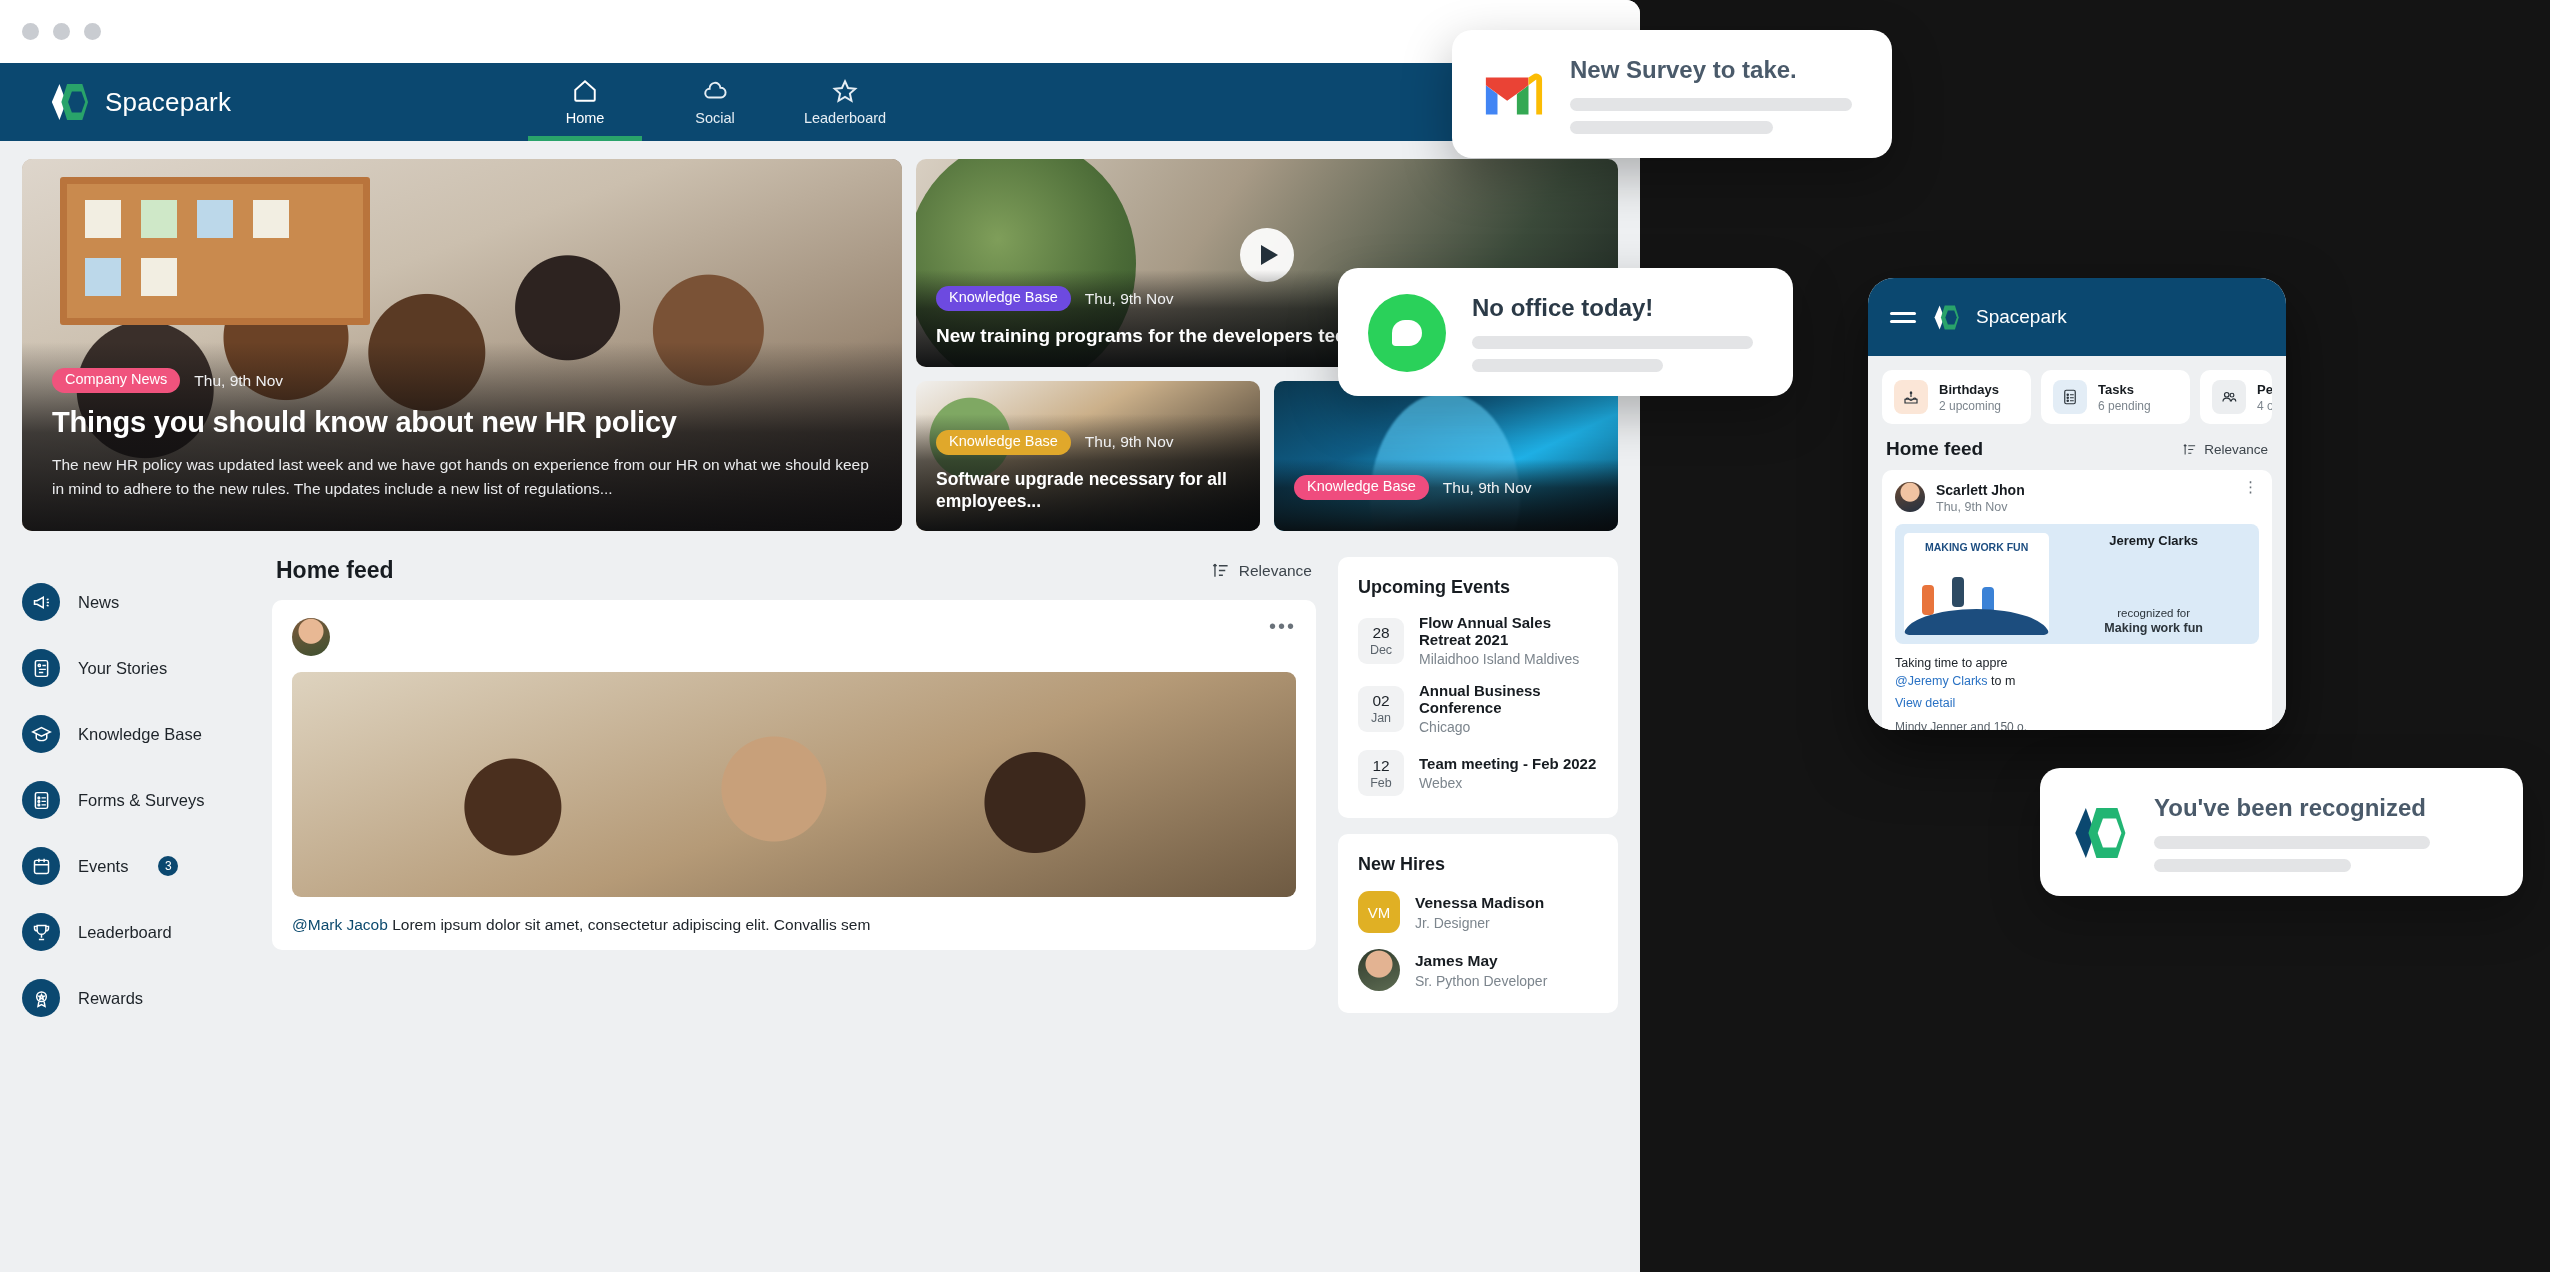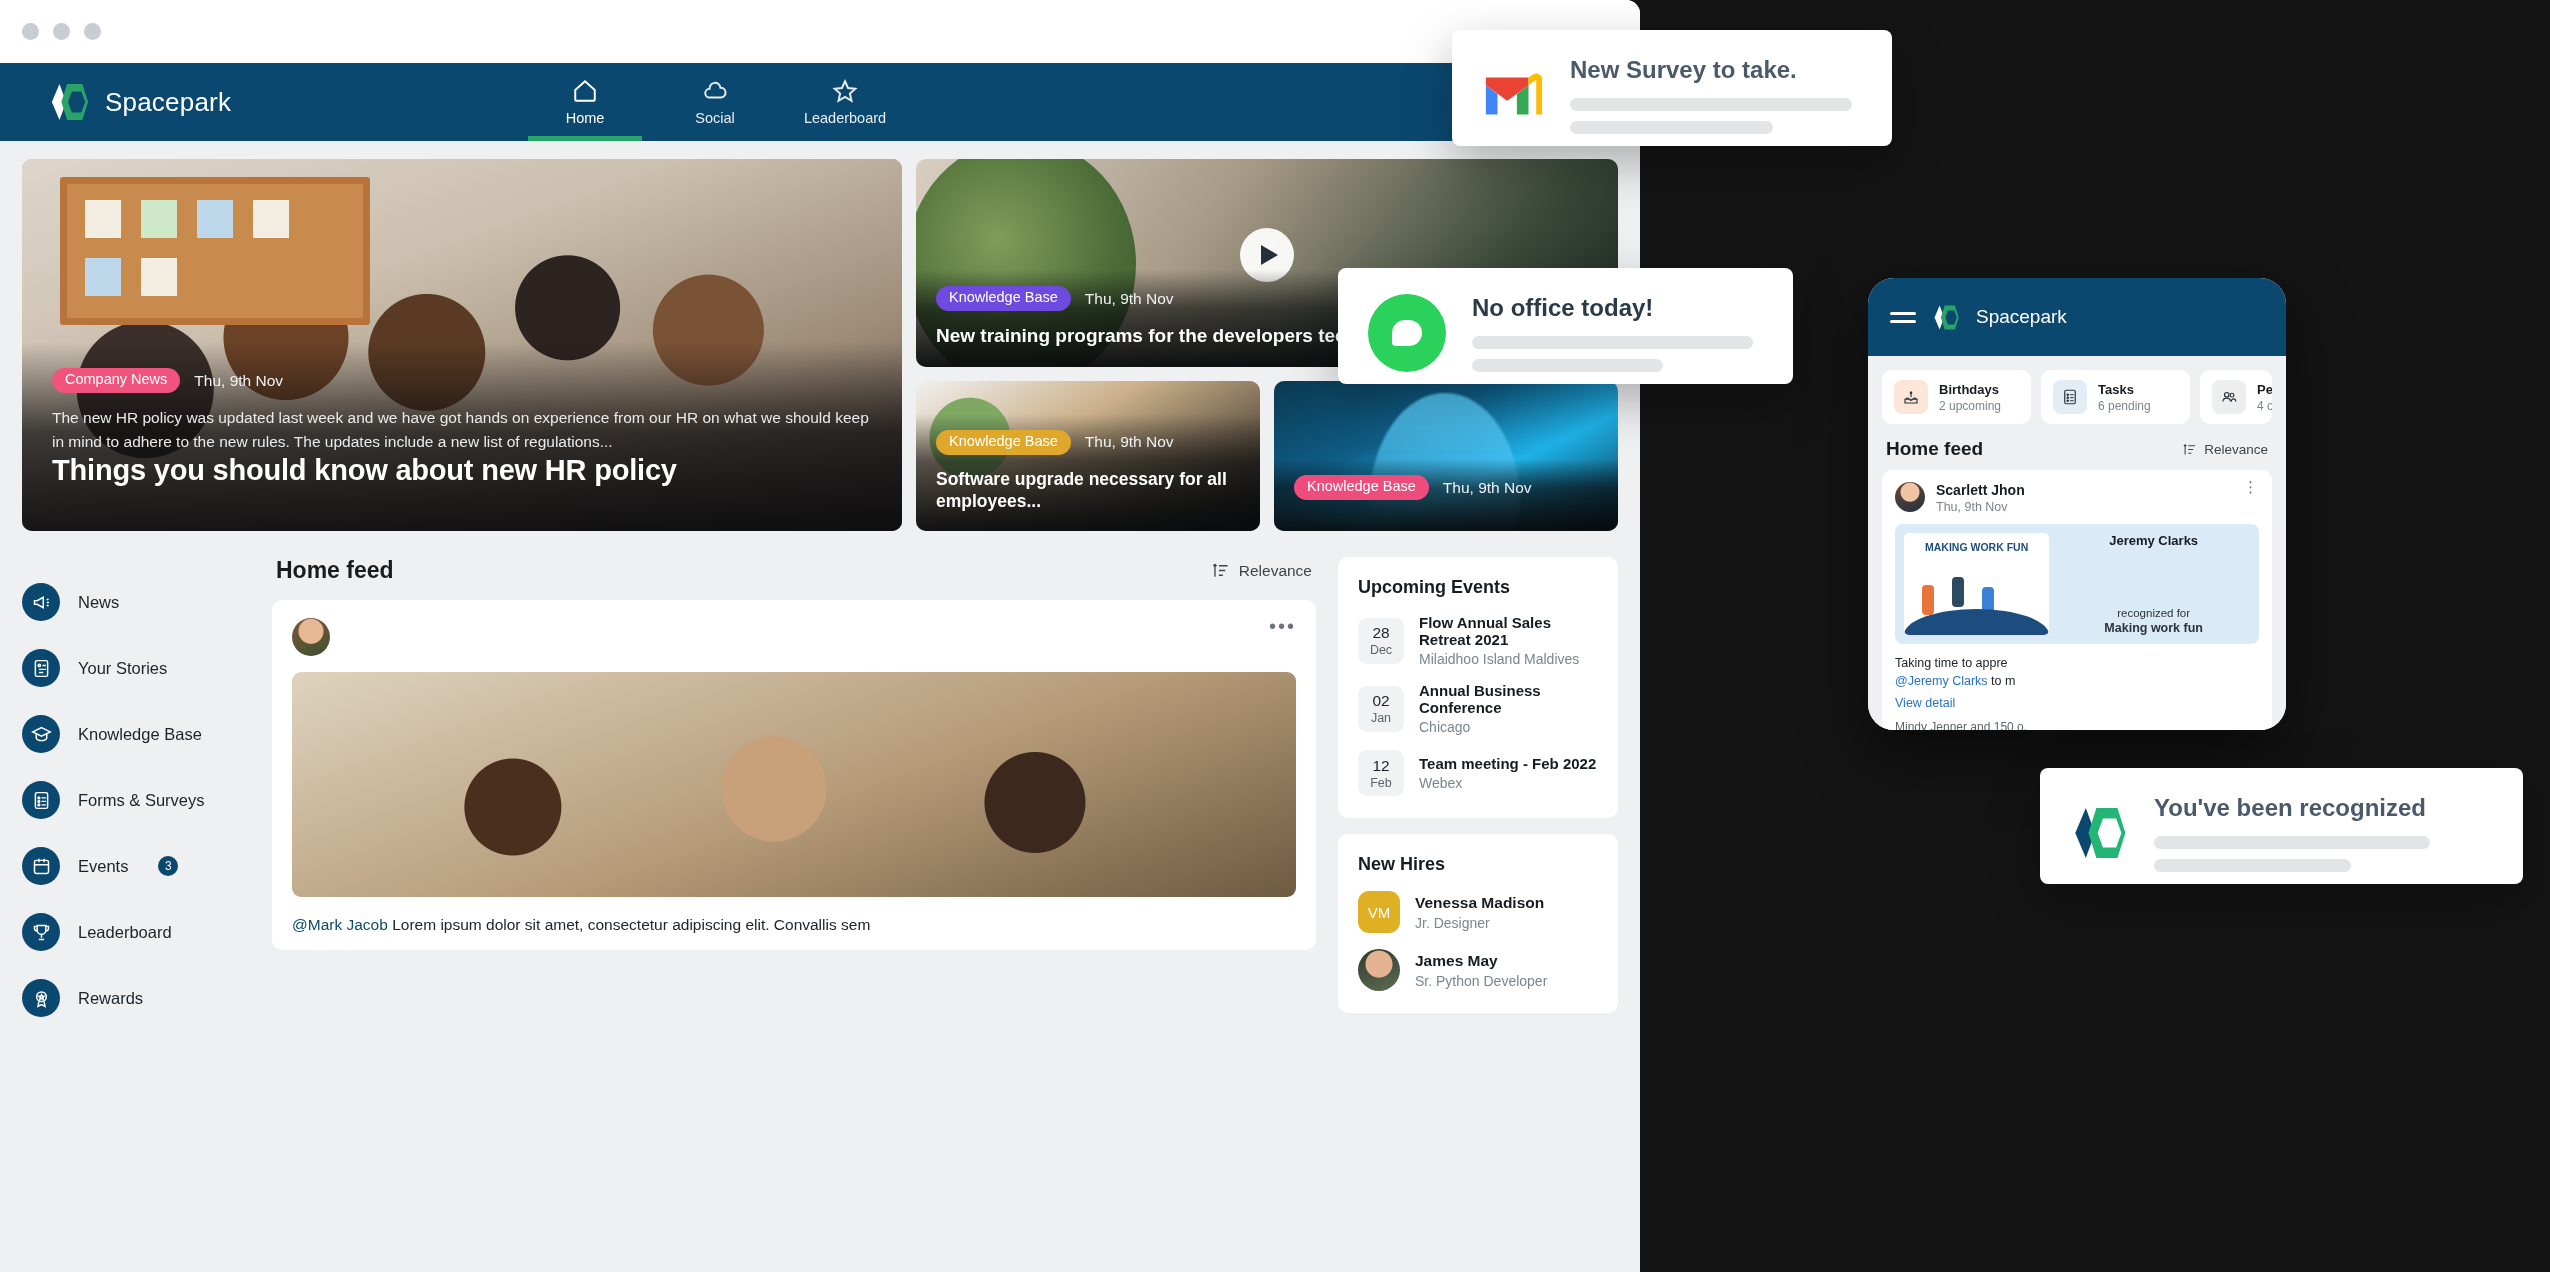--- a/index.html
+++ b/index.html
@@ -173,23 +173,23 @@
   .hire { display:flex; align-items:center; gap: 15px; margin-bottom: 16px; }
   .hire-av { width:42px;height:42px;border-radius:11px; flex:0 0 42px;
     display:flex;align-items:center;justify-content:center; color:#fff; font-size:15px; }
   .hire-av.yellow { background:#e0b024; }
   .hire-av.photo { border-radius:50%; background: radial-gradient(circle at 50% 36%, #e3b392 0 13px, transparent 14px), linear-gradient(160deg,#2f3a2c,#5d6b52); }
   .hire-n { font-size:15.5px; color:#171c21; font-weight:bold; }
   .hire-r { font-size:14px; color:#7c858d; margin-top:3px; }
 
   
   .float-card {
-    position:absolute; background:#fff; border-radius: 8px;
+    position:absolute; background:#fff; border-radius: 20px;
     box-shadow: 0 18px 50px rgba(0,0,0,.28);
-    display:flex; align-items:center; gap: 26px; padding: 26px 40px 12px 30px;
+    display:flex; align-items:center; gap: 26px; padding: 26px 40px 24px 30px;
   }
   .float-title { font-size: 24px; color:#4a5a6a; font-weight:bold; margin-bottom: 14px; }
   .skel { height: 13px; border-radius: 7px; background:#e3e4e6; margin-bottom: 10px; }
   #gmail-card { left: 1452px; top: 30px; width: 440px; }
   #chat-card  { left: 1338px; top: 268px; width: 455px; }
   #recog-card { left: 2040px; top: 768px; width: 483px; }
   .gmail-ico { width: 62px; height: 48px; flex:0 0 62px; }
   .chat-ico { width: 78px; height:78px; border-radius:50%; background:#2ad15a;
     display:flex;align-items:center;justify-content:center; flex:0 0 78px; }
   .chat-ico::after { content:""; width:30px;height:26px;background:#fff;
@@ -288,22 +288,22 @@
             <i style="left:186px;top:16px;background:#f2eee2"></i>
             <i style="left:18px;top:74px;background:#bcd8ea"></i>
             <i style="left:74px;top:74px;background:#f2eee2"></i>
           </div>
         </div>
         <div id="hero-overlay">
           <div class="tagline">
             <span class="tag pink">Company News</span>
             <span class="tag-date">Thu, 9th Nov</span>
           </div>
+          <div id="hero-title">Things you should know about new HR policy</div>
           <div id="hero-desc">The new HR policy was updated last week and we have got hands on experience from our HR on what we should keep in mind to adhere to the new rules. The updates include a new list of regulations...</div>
-          <div id="hero-title">Things you should know about new HR policy</div>
         </div>
       </div>
 
       <div id="hero-side">
         <div id="video-card">
           <div class="green-blob"></div>
           <div id="play-btn"></div>
           <div class="card-overlay">
             <div class="tagline">
               <span class="tag purple">Knowledge Base</span>

